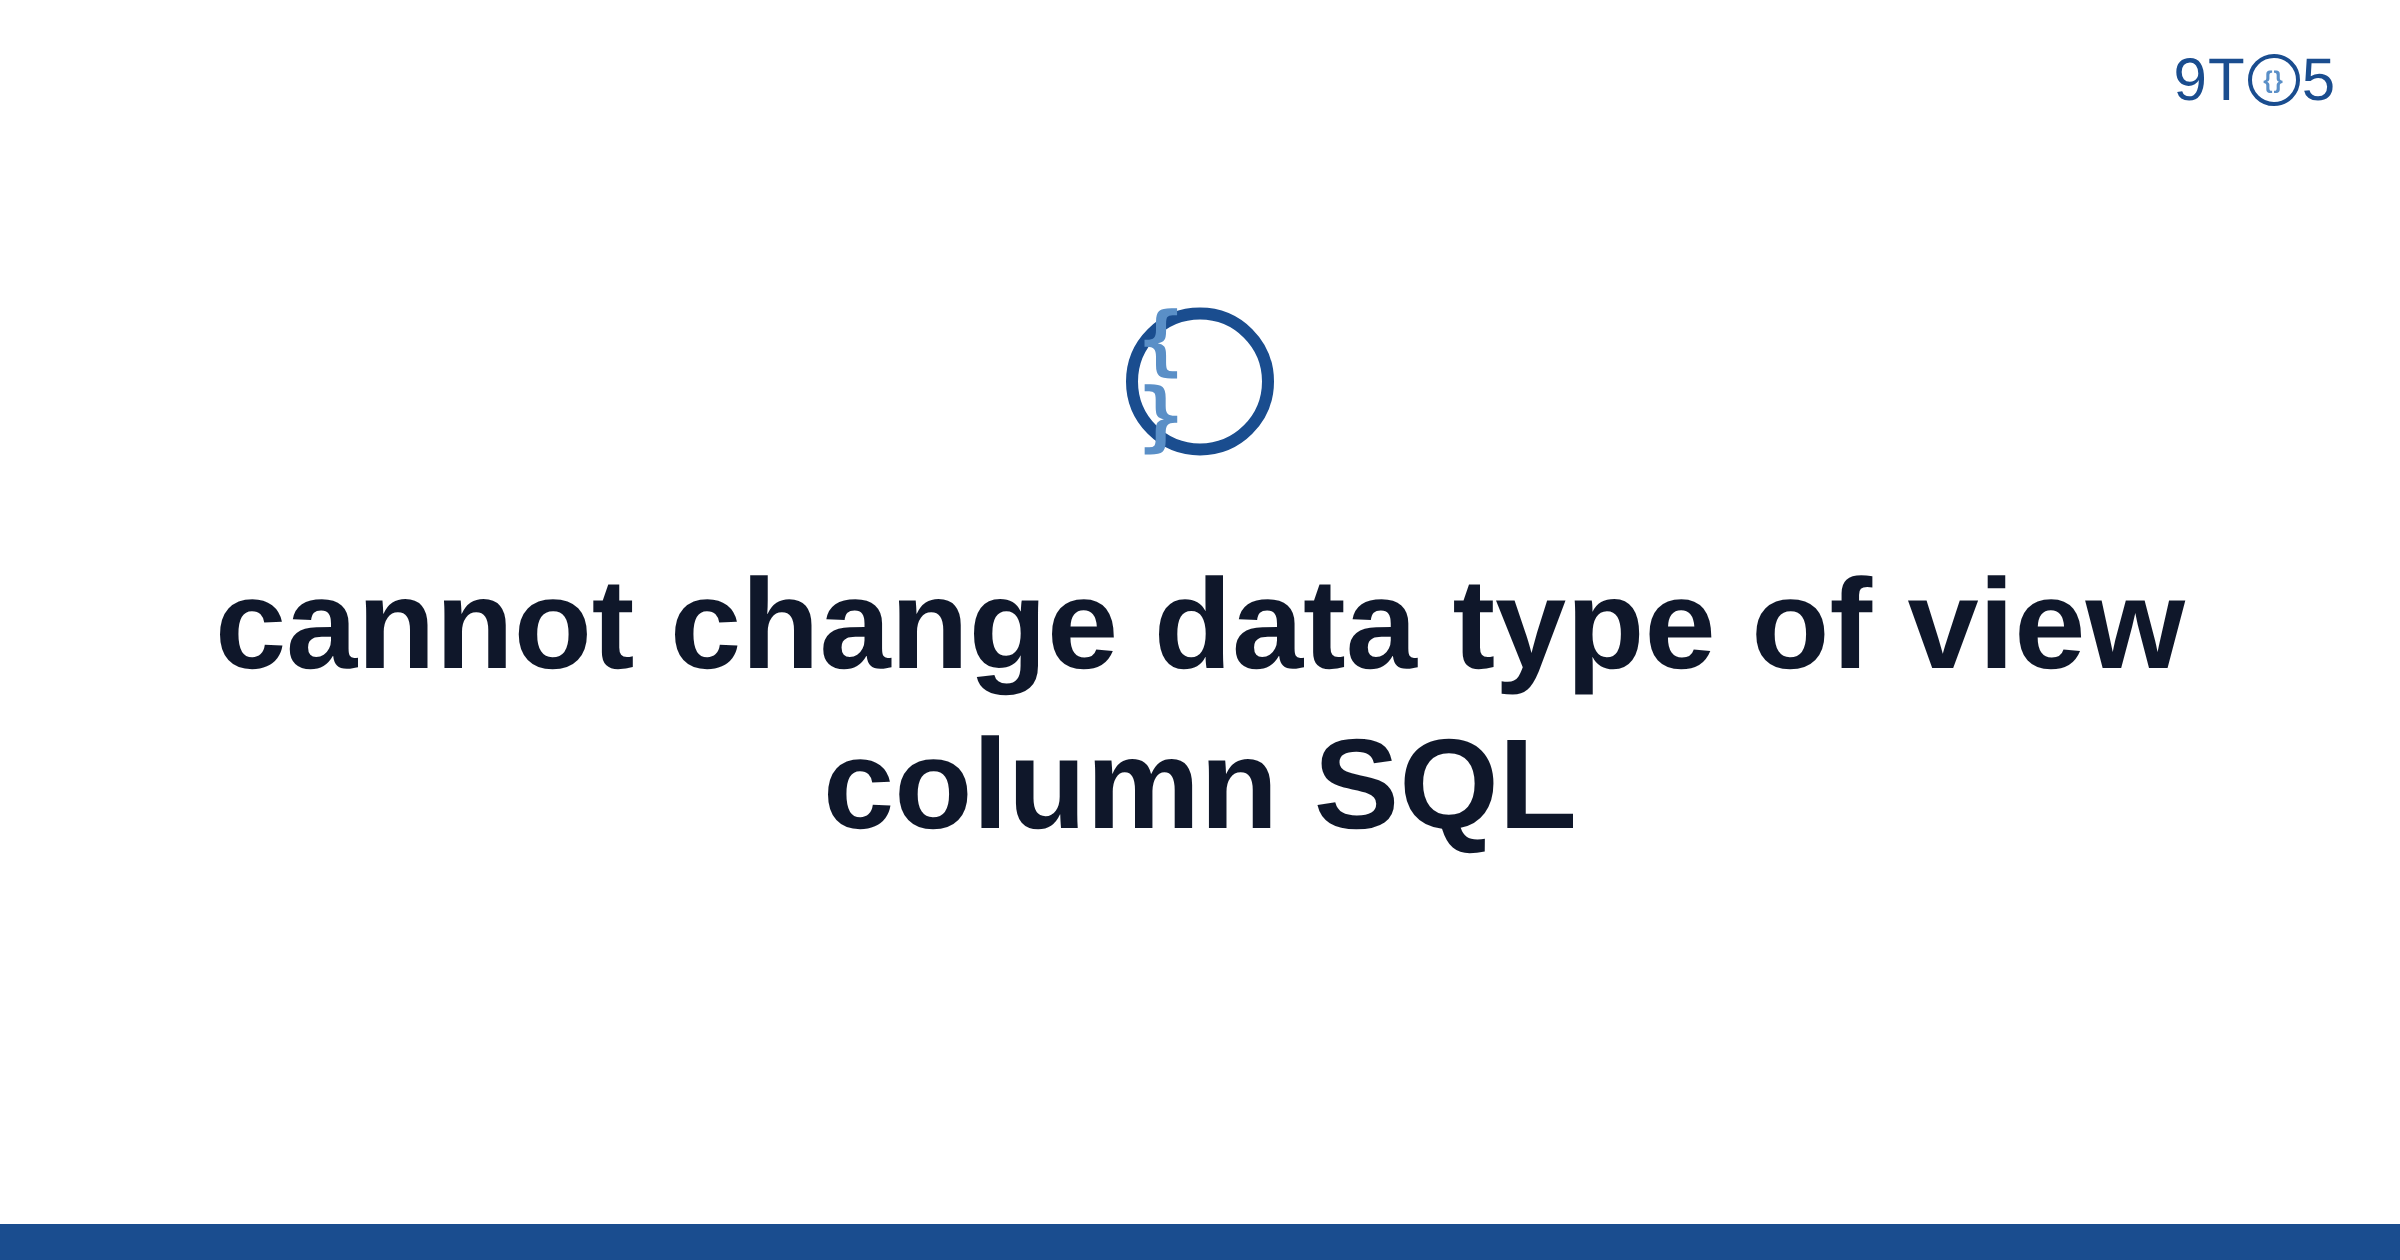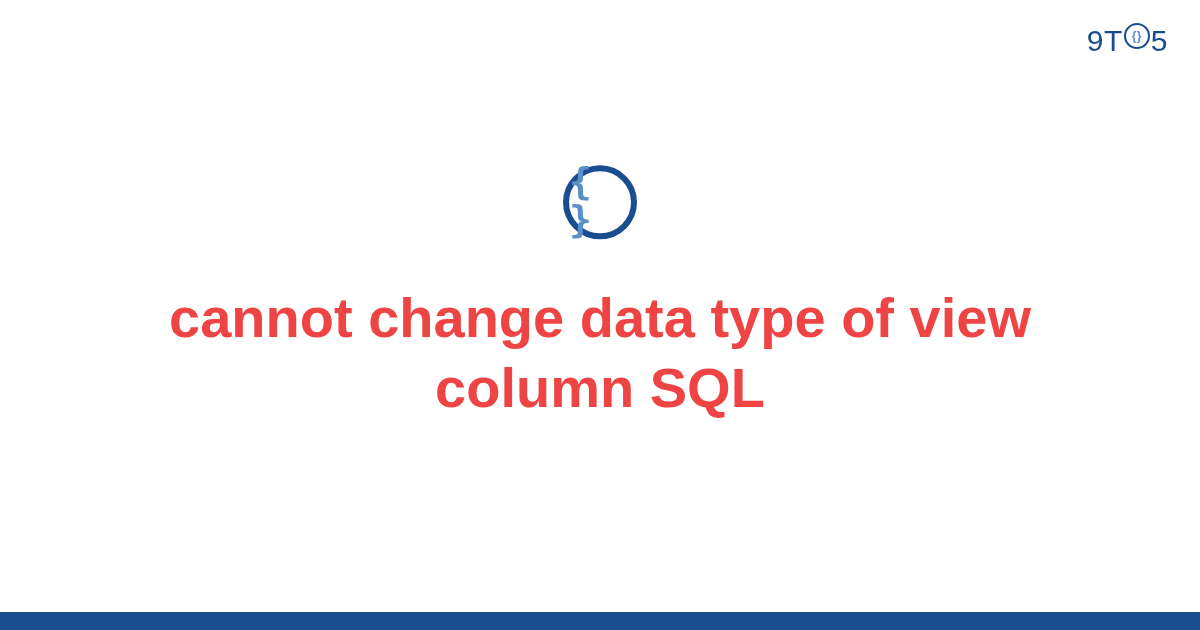--- a/index.html
+++ b/index.html
@@ -13,21 +13,21 @@
       background: #ffffff;
       font-family: -apple-system, BlinkMacSystemFont, "Segoe UI", Helvetica, Arial, sans-serif;
       position: relative;
       overflow: hidden;
     }
     .header {
       position: absolute;
       top: 24px;
       right: 32px;
       display: flex;
-      align-items: flex-start;
+      align-items: center;
       font-size: 30px;
       font-weight: 400;
       letter-spacing: 0.5px;
     }
     .logo-9t {
       color: #1a4d8f;
       font-weight: 500;
     }
     .logo-circle {
       display: inline-flex;
@@ -80,23 +80,23 @@
       font-size: 38px;
       font-weight: 700;
       color: #5a8fc7;
       font-family: Consolas, Monaco, monospace;
       letter-spacing: -2px;
       line-height: 1;
       position: relative;
       top: -2px;
     }
     .title {
-      font-size: 56px;
+      font-size: 64px;
       font-weight: 700;
-      color: #ef4444;
+      color: #0f172a;
       text-align: center;
       line-height: 1.25;
       max-width: 1000px;
     }
     .footer-bar {
       position: absolute;
       bottom: 0;
       left: 0;
       width: 100%;
       height: 18px;

